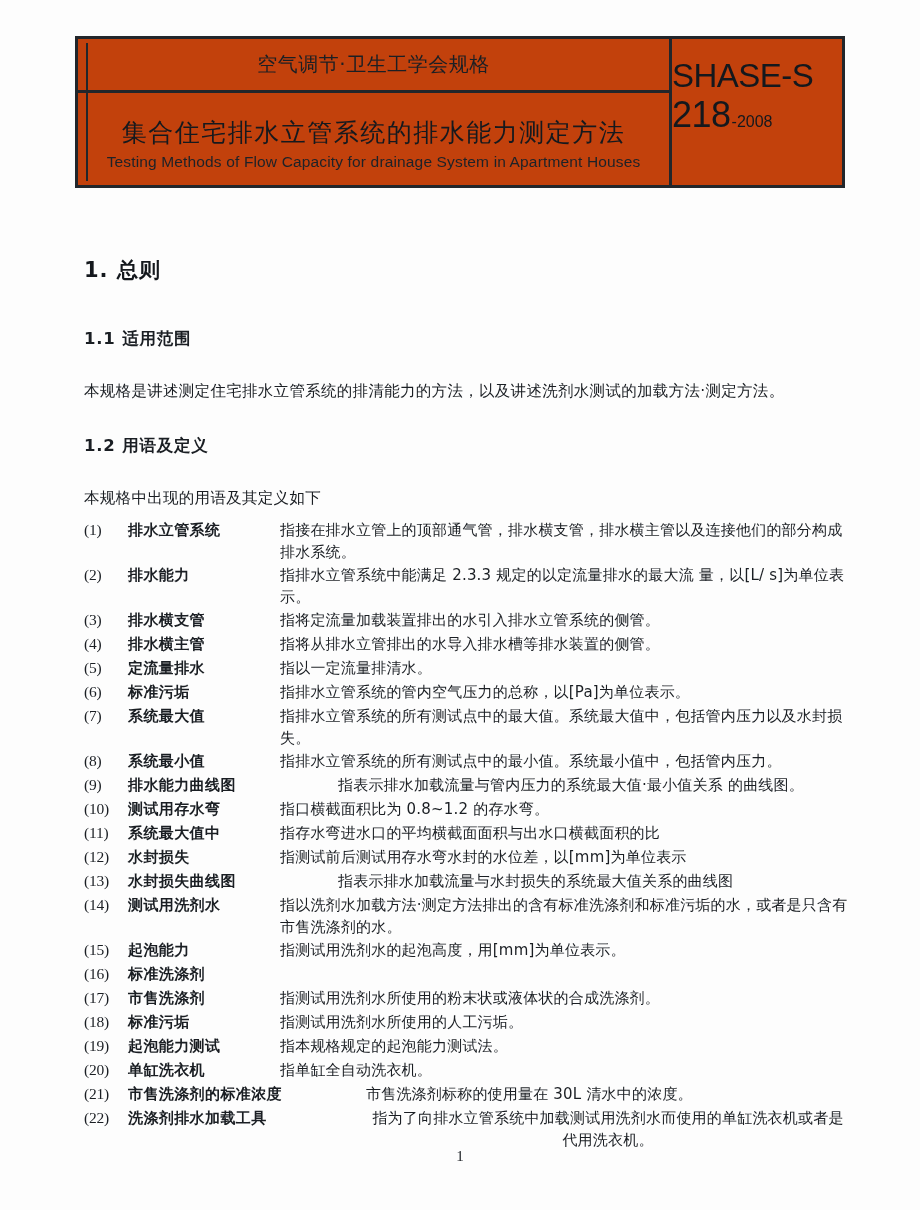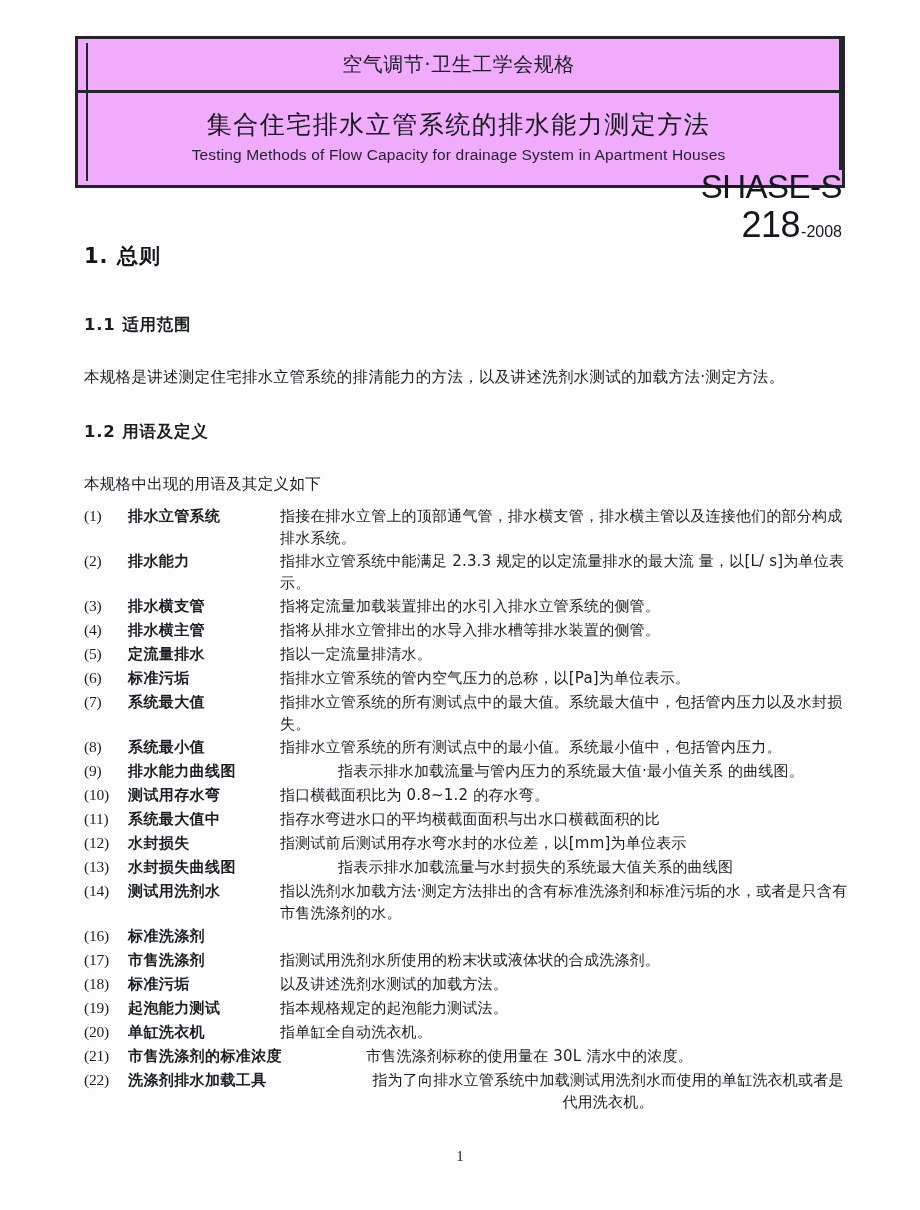--- a/index.html
+++ b/index.html
@@ -25,22 +25,21 @@
   
   .title-frame {
     position: absolute;
     left: 75px;
     top: 36px;
     width: 770px;
     height: 152px;
     border: 3px solid #22262b;
     box-sizing: border-box;
     display: flex;
-    background: #f0abfc;
-    flex-direction: column;
+    background: #c2410c;
   }
   .title-left {
     flex: 1 1 auto;
     display: flex;
     flex-direction: column;
     border-right: 3px solid #22262b;
     box-sizing: border-box;
   }
   .title-left-inner-border {
     position: absolute;
@@ -83,23 +82,23 @@
     font-family: "Liberation Sans", sans-serif;
     font-size: 15.5px;
     letter-spacing: 0.15px;
     color: #1d2228;
     white-space: nowrap;
   }
   .title-right {
     flex: 0 0 170px;
     display: flex;
     flex-direction: column;
-    align-items: flex-end;
+    align-items: flex-start;
     justify-content: flex-start;
-    padding-top: 0;
+    padding-top: 20px;
     box-sizing: border-box;
     border-radius: 19px;
   }
   .title-right .std-name {
     font-family: "Liberation Sans", sans-serif;
     font-size: 33px;
     letter-spacing: -0.5px;
     color: #14181d;
     line-height: 1.05;
   }
@@ -126,21 +125,21 @@
     left: 84px;
     top: 238px;
     width: 766px;
   }
 
   .h1 {
     font-size: 21px;
     font-weight: bold;
     letter-spacing: 1px;
     color: #14181d;
-    margin: 4px 0 44px 0;
+    margin: 18px 0 44px 0;
   }
   .h2 {
     font-size: 16.5px;
     letter-spacing: 0.8px;
     color: #1a1e23;
     margin: 0 0 30px 0;
   }
   .para {
     font-size: 15.5px;
     letter-spacing: 0.3px;
@@ -323,36 +322,41 @@
         <span class="def-term wide">水封损失曲线图</span>
         <span class="def-body">指表示排水加载流量与水封损失的系统最大值关系的曲线图</span>
       </div>
 
       <div class="def-row">
         <span class="def-num">(14)</span>
         <span class="def-term">测试用洗剂水</span>
         <span class="def-body">指以洗剂水加载方法·测定方法排出的含有标准洗涤剂和标准污垢的水，或者是只含有市售洗涤剂的水。</span>
       </div>
 
+      <div class="def-row">
+        <span class="def-num">(15)</span>
+        <span class="def-term">起泡能力</span>
+        <span class="def-body">指测试用洗剂水的起泡高度，用[mm]为单位表示。</span>
+      </div>
 
       <div class="def-row">
         <span class="def-num">(16)</span>
         <span class="def-term">标准洗涤剂</span>
       </div>
 
       <div class="def-row">
         <span class="def-num">(17)</span>
         <span class="def-term">市售洗涤剂</span>
         <span class="def-body">指测试用洗剂水所使用的粉末状或液体状的合成洗涤剂。</span>
       </div>
 
       <div class="def-row">
         <span class="def-num">(18)</span>
         <span class="def-term">标准污垢</span>
-        <span class="def-body">以及讲述洗剂水测试的加载方法。</span>
+        <span class="def-body">指测试用洗剂水所使用的人工污垢。</span>
       </div>
 
       <div class="def-row">
         <span class="def-num">(19)</span>
         <span class="def-term">起泡能力测试</span>
         <span class="def-body">指本规格规定的起泡能力测试法。</span>
       </div>
 
       <div class="def-row">
         <span class="def-num">(20)</span>

